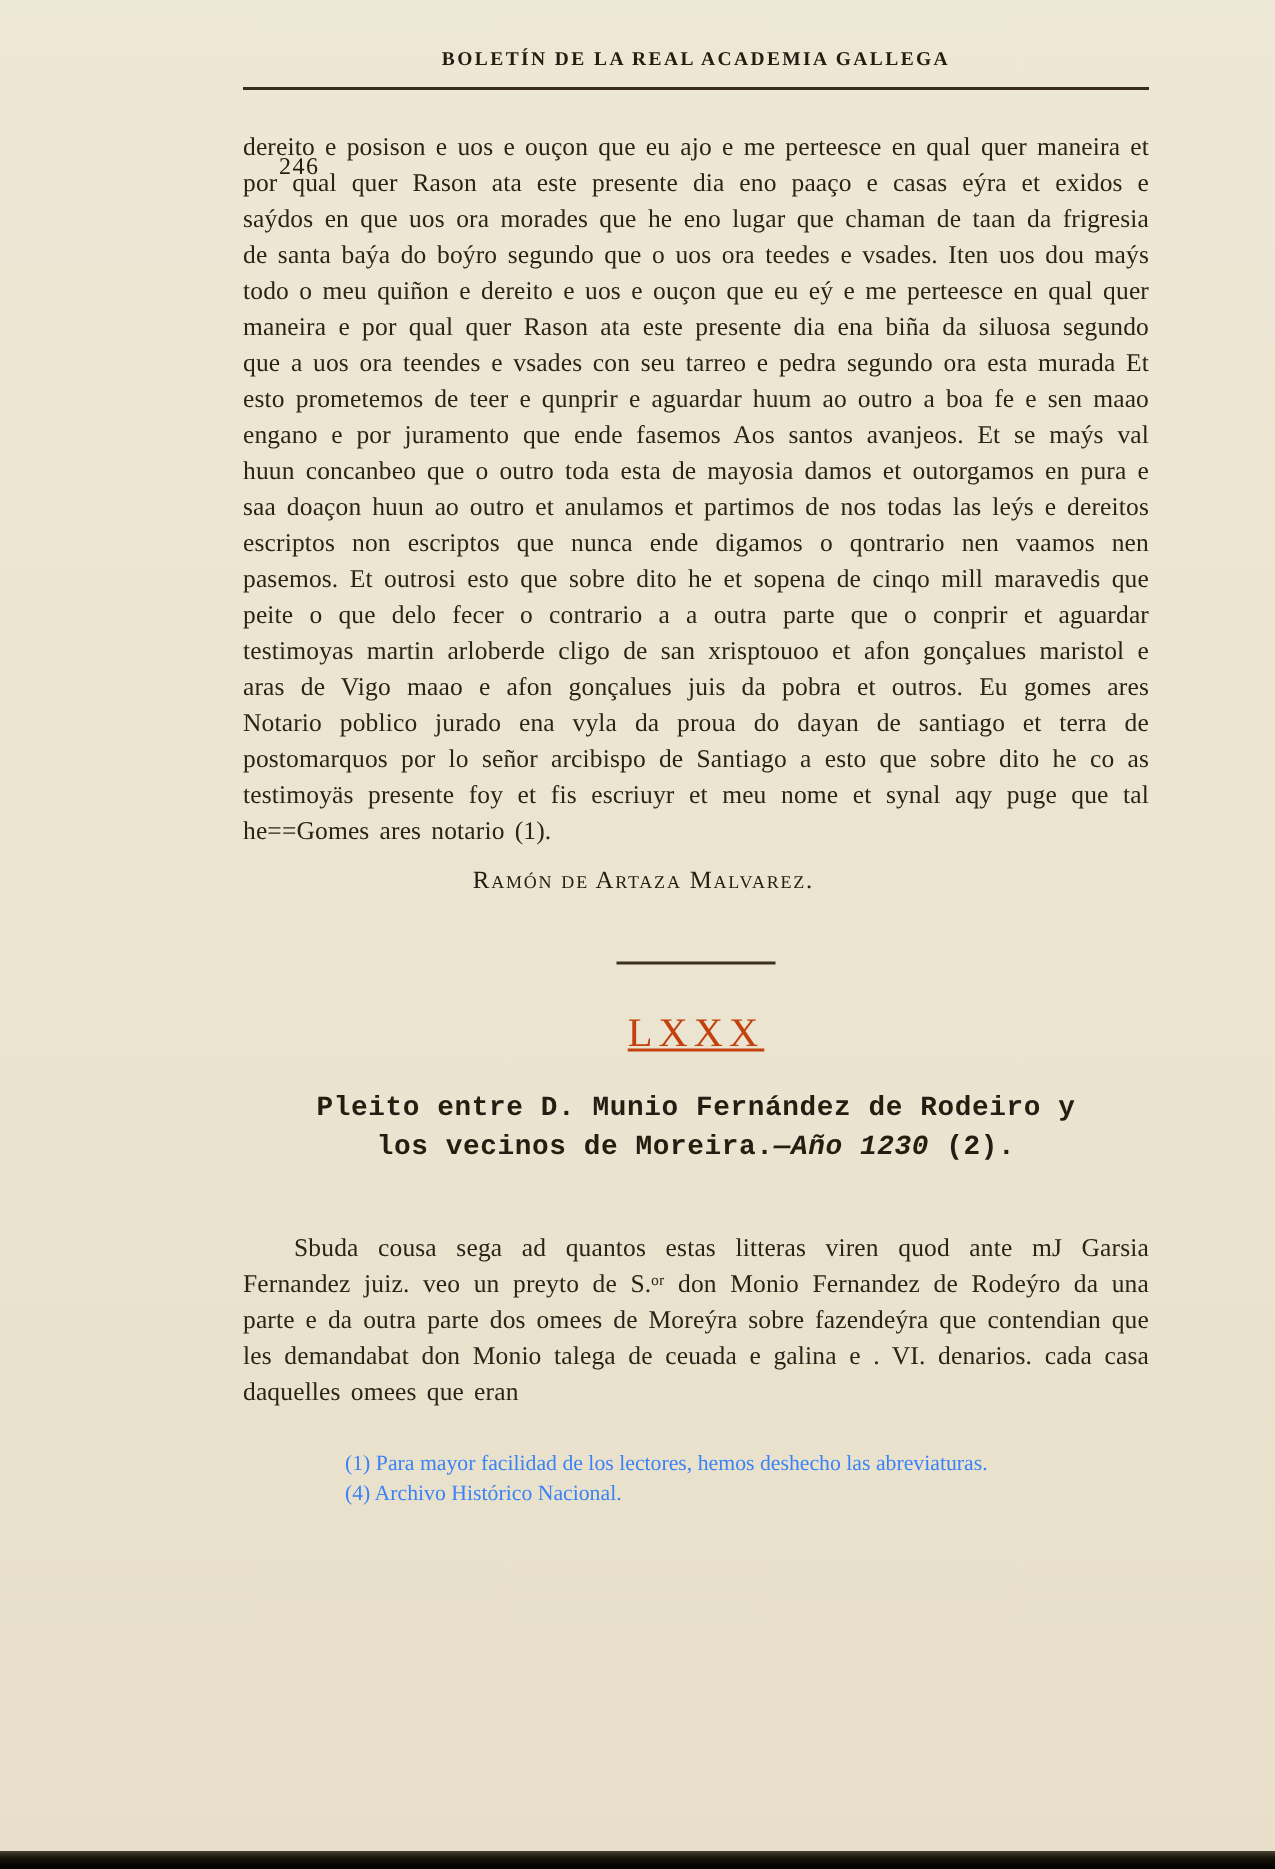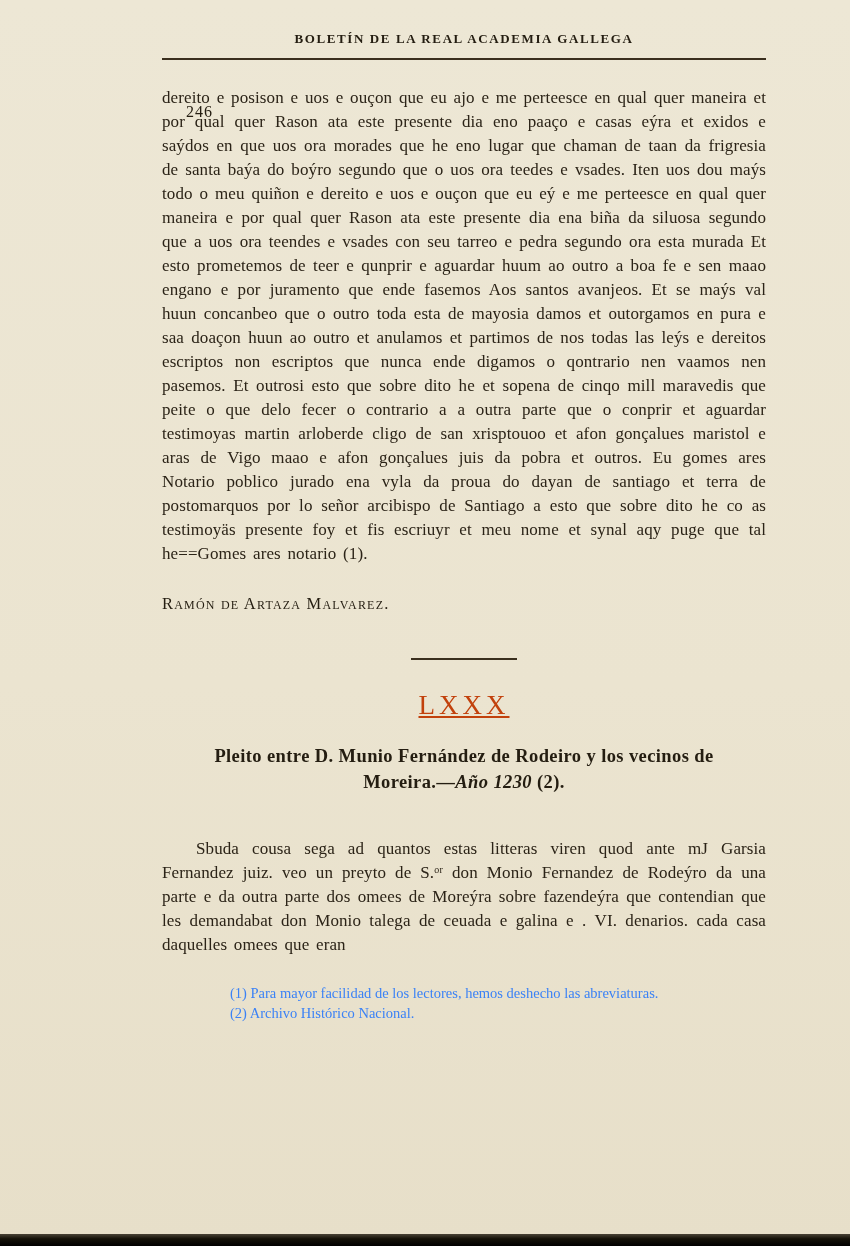--- a/index.html
+++ b/index.html
@@ -53,22 +53,22 @@
     line-height: 24px;
     text-align: justify;
     word-spacing: 0.14em;
     letter-spacing: 0.1px;
   }
   .body-text.indent {
     text-indent: 34px;
     margin-top: 42px;
   }
   .signature {
-    margin: 28px 70px 0 0;
-    text-align: left;
+    margin: 11px 70px 0 0;
+    text-align: center;
     font-variant: small-caps;
     letter-spacing: 1.2px;
     font-size: 16.5px;
     color: #241d11;
   }
   .divider {
     width: 106px;
     height: 2px;
     background: #3a2f1e;
     margin: 44px auto 0 auto;
@@ -84,20 +84,21 @@
   }
   .sec-title {
     margin: 22px auto 1px auto;
     max-width: 540px;
     text-align: center;
     font-size: 18.5px;
     line-height: 26px;
     font-weight: bold;
     letter-spacing: 0.4px;
     color: #241d11;
+    font-family: Liberation Mono, monospace;
   }
   .sec-title .italic {
     font-style: italic;
   }
   .footnotes {
     margin: 26px 0 0 68px;
     font-size: 14.5px;
     line-height: 20px;
     color: #3b82f6;
   }
@@ -132,18 +133,18 @@
   <div class="divider"></div>
 
   <h2 class="numeral">LXXX</h2>
 
   <h3 class="sec-title"><span>Pleito entre D. Munio Fernández de Rodeiro y los vecinos de Moreira.</span><span class="italic">—Año 1230</span><span> (2).</span></h3>
 
   <p class="body-text indent">Sbuda cousa sega ad quantos estas litteras viren quod ante mJ Garsia Fernandez juiz. veo un preyto de S.ᵒʳ don Monio Fernandez de Rodeýro da una parte e da outra parte dos omees de Moreýra sobre fazendeýra que contendian que les demandabat don Monio talega de ceuada e galina e . VI. denarios. cada casa daquelles omees que eran</p>
 
   <div class="footnotes">
     <p>(1) Para mayor facilidad de los lectores, hemos deshecho las abreviaturas.</p>
-    <p>(2) Archivo Histórico Nacional.</p>
+    <p>(4) Archivo Histórico Nacional.</p>
   </div>
 
 </div>
 
 <div class="scan-edge"></div>
 
 </body></html>

